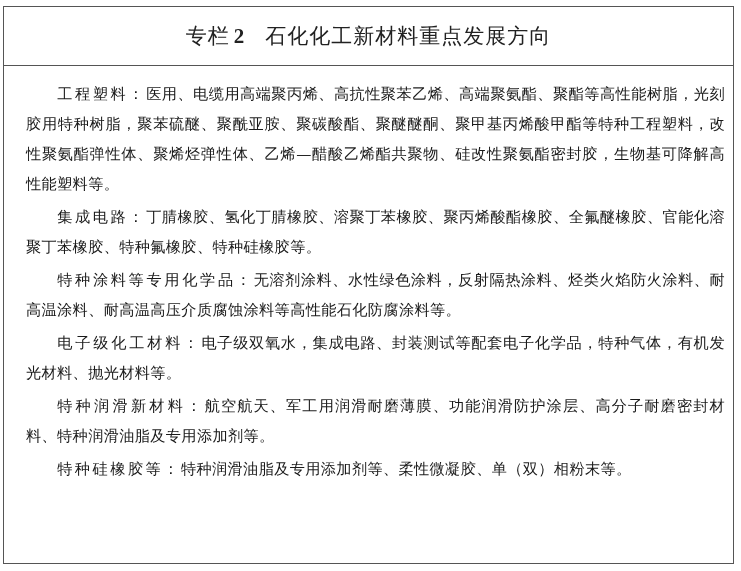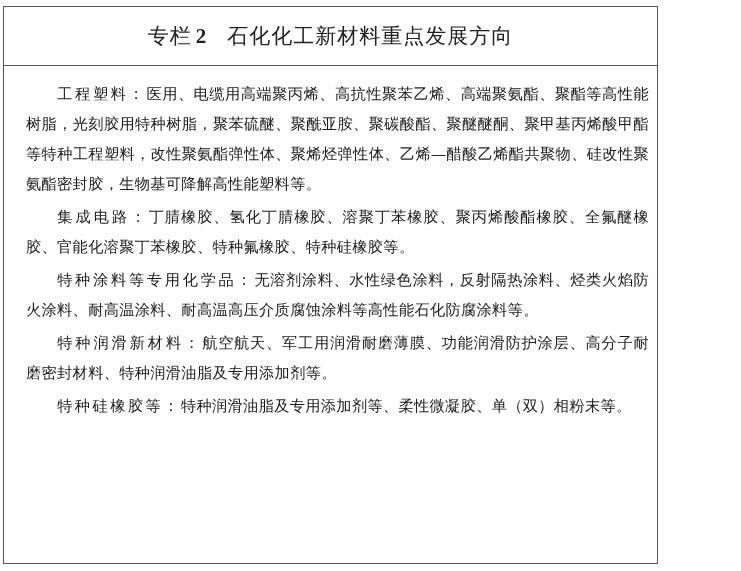--- a/index.html
+++ b/index.html
@@ -1,18 +1,18 @@
 <!DOCTYPE html>
 <html><head>
 <meta charset="utf-8">
 <style>
   html, body { margin: 0; padding: 0; background: #ffffff; }
   body { width: 741px; height: 571px; position: relative; overflow: hidden;
          font-family: "DejaVu Serif", "Liberation Serif", serif; color: #1a1a1a; }
-  .box { position: absolute; left: 3px; top: 6px; width: 655px; height: 558px;
+  .box { position: absolute; left: 3px; top: 6px; width: 731px; height: 558px;
          border: 1.5px solid #555; box-sizing: border-box; }
   .header { height: 59px; border-bottom: 1.5px solid #555; box-sizing: border-box;
             display: flex; align-items: center; justify-content: center; }
   .title { font-family: "DejaVu Sans", "Liberation Sans", sans-serif; font-size: 21px;
            letter-spacing: 1px; color: #222; }
   .title .num { font-family: "Liberation Serif", serif; font-weight: bold; margin: 0 20px 0 4px; }
   .content { padding: 13px 8px 0 10px; }
   .para { font-size: 15.2px; line-height: 30px; text-align: justify; letter-spacing: 0.35px;
           text-indent: 2.05em; margin: 0 0 3px 12px; }
   .lead { letter-spacing: 2.5px; }
@@ -23,16 +23,17 @@
 <div class="box">
   <div class="header">
     <div class="title">
       <span>专栏</span><span class="num">2</span><span>石化化工新材料重点发展方向</span>
     </div>
   </div>
   <div class="content">
     <p class="para"><span class="lead">工程塑料：</span><span>医用、电缆用高端聚丙烯、高抗性聚苯乙烯、高端聚氨酯、聚酯等高性能树脂，光刻胶用特种树脂，聚苯硫醚、聚酰亚胺、聚碳酸酯、聚醚醚酮、聚甲基丙烯酸甲酯等特种工程塑料，改性聚氨酯弹性体、聚烯烃弹性体、乙烯—醋酸乙烯酯共聚物、硅改性聚氨酯密封胶，生物基可降解高性能塑料等。</span></p>
     <p class="para"><span class="lead">集成电路：</span><span>丁腈橡胶、氢化丁腈橡胶、溶聚丁苯橡胶、聚丙烯酸酯橡胶、全氟醚橡胶、官能化溶聚丁苯橡胶、特种氟橡胶、特种硅橡胶等。</span></p>
     <p class="para"><span class="lead">特种涂料等专用化学品：</span><span>无溶剂涂料、水性绿色涂料，反射隔热涂料、烃类火焰防火涂料、耐高温涂料、耐高温高压介质腐蚀涂料等高性能石化防腐涂料等。</span></p>
+    <p class="para"><span class="lead">电子级化工材料：</span><span>电子级双氧水，集成电路、封装测试等配套电子化学品，特种气体，有机发光材料、抛光材料等。</span></p>
     <p class="para"><span class="lead">特种润滑新材料：</span><span>航空航天、军工用润滑耐磨薄膜、功能润滑防护涂层、高分子耐磨密封材料、特种润滑油脂及专用添加剂等。</span></p>
     <p class="para"><span class="lead">特种硅橡胶等：</span><span>特种润滑油脂及专用添加剂等、柔性微凝胶、单（双）相粉末等。</span></p>
   </div>
 </div>
 
 </body></html>

